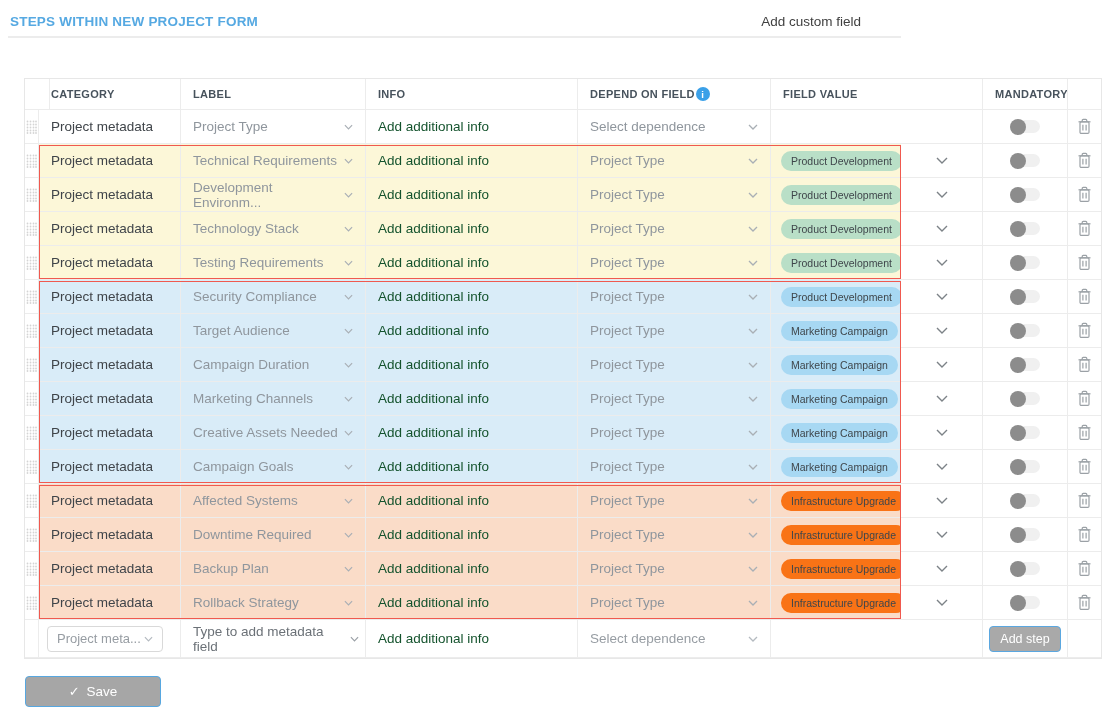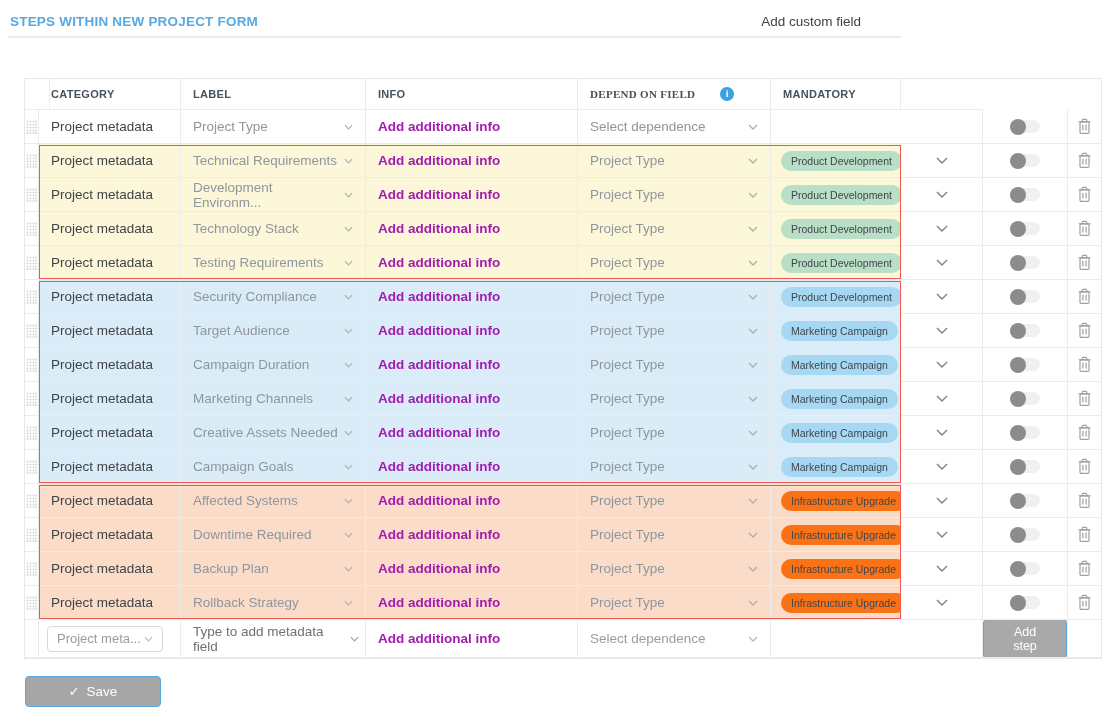--- a/index.html
+++ b/index.html
@@ -13,30 +13,30 @@
   .divider { height:2px; background:#ececec; margin:7px 8px 0 8px; }
 
   
   .table-wrap { position:relative; width:1078px; margin:40px 0 0 24px; border:1px solid #e7e7e7; background:#fff; }
   .row { display:grid; grid-template-columns:14px 142px 185px 212px 193px 130px 82px 85px 33px; }
   .cell { border-right:1px solid #ececec; border-bottom:1px solid #ececec; display:flex; align-items:center; overflow:hidden; }
   .cell:last-child { border-right:none; }
   .c-valmain { border-right:none; }
 
   .thead .cell { height:31px; color:#47525c; font-size:11px; font-weight:bold; letter-spacing:.3px; padding:0 12px; }
-  .th-dep { gap:25px;font-family:Liberation Serif, serif; }
+  .th-dep { gap:1px; }
   .info-icon { width:14px; height:14px; border-radius:50%; background:#3aa0e8; color:#fff; font-size:9.5px; font-weight:bold;
                display:inline-flex; align-items:center; justify-content:center; font-style:normal; flex:none; }
   .c-valfull { grid-column:6 / span 2; }
 
   .body-row .cell { height:34px; font-size:13.5px; }
   .c-drag { justify-content:center; background:#fff; }
   .c-cat { padding:0 12px; color:#3f4449; }
   .c-label, .c-dep { padding:0 12px; justify-content:space-between; color:#8f969d; }
-  .c-info { padding:0 12px; color:#a21caf;font-weight:bold; }
+  .c-info { padding:0 12px; color:#14532d; }
   .c-valmain { padding:0 0 0 10px;text-align:right; }
   .c-valcaret { justify-content:center; }
   .c-mand { justify-content:center; }
   .c-del { justify-content:center; }
 
   
   .g-yellow .c-cat,.g-yellow .c-label,.g-yellow .c-info,.g-yellow .c-dep,.g-yellow .c-valmain { background:#fcf7d8; }
   .g-blue .c-cat,.g-blue .c-label,.g-blue .c-info,.g-blue .c-dep,.g-blue .c-valmain { background:#d9ecf8; }
   .g-orange .c-cat,.g-orange .c-label,.g-orange .c-info,.g-orange .c-dep,.g-orange .c-valmain { background:#fadcc8; }
 
@@ -61,21 +61,21 @@
 
   
   .add-row .cell { height:38px; font-size:13.5px; }
   .mini-select { border:1px solid #d9d9d9; border-radius:4px; height:26px; width:116px; margin-left:8px;
                  display:flex; align-items:center; justify-content:space-between; padding:12px 9px; color:#979da3; font-size:13px;
                  background:#fff; cursor:pointer; }
   .add-label { padding:0 6px 0 12px; color:#6b7177; justify-content:flex-start; gap:12px; }
   .add-dep { color:#979da3; }
   .add-val { grid-column:6 / span 2; border-right:1px solid #ececec; }
   .add-step-btn { background:#a9a9a9; border:1px solid #5aa7e0; border-radius:4px; color:#fff; font-size:12.5px;
-                  padding:5px 24px; cursor:pointer; font-family:inherit; }
+                  padding:5px 10px; cursor:pointer; font-family:inherit; }
 
   
   .save-btn { margin:17px 0 0 25px; width:136px; height:31px; background:#a6a6a6; border:1px solid #57a7e0;
               border-radius:4px; color:#fff; font-size:13.5px; display:flex; align-items:center; justify-content:center;
               gap:7px; cursor:pointer; font-family:inherit; }
   .save-check { font-size:13px; }
 </style>
 </head>
 <body>
 
@@ -91,20 +91,21 @@
 
     <div class="row thead">
       <div class="cell"></div>
       <div class="cell">CATEGORY</div>
       <div class="cell">LABEL</div>
       <div class="cell">INFO</div>
       <div class="cell th-dep">
         <span>DEPEND ON FIELD</span>
         <i class="info-icon">i</i>
       </div>
+      <div class="cell c-valfull">FIELD VALUE</div>
       <div class="cell">MANDATORY</div>
       <div class="cell"></div>
     </div>
 
     <div id="tbody">
   <div class="row body-row">
     <div class="cell c-drag">
       <svg class="drag-icon" width="11" height="14" viewBox="0 0 11 14">
         <g fill="#cdcdcd">
           <circle cx="1.5" cy="1.5" r="0.9"></circle>

